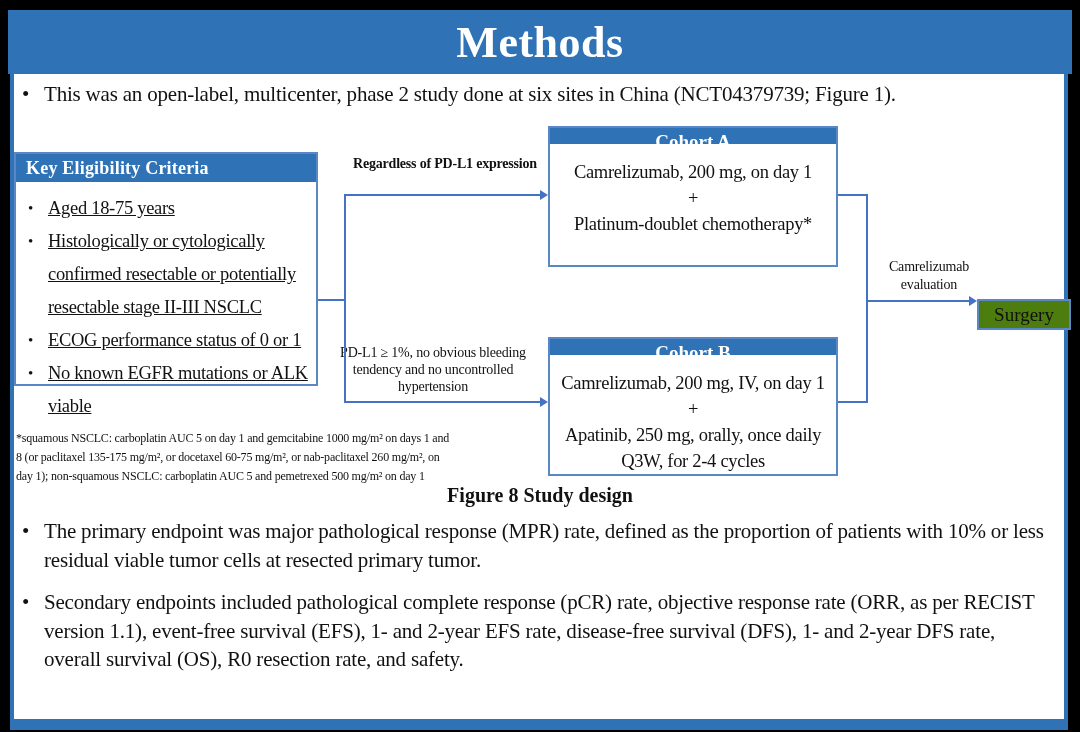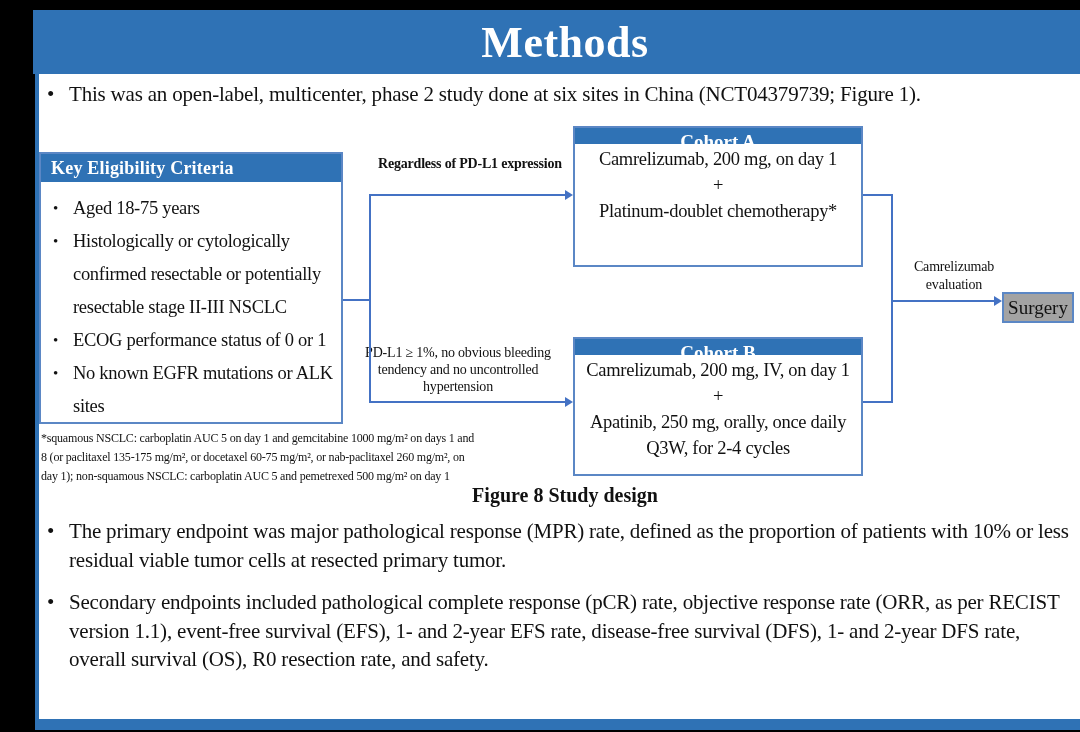--- a/index.html
+++ b/index.html
@@ -1,58 +1,58 @@
 <!DOCTYPE html>
 <html><head>
 <meta charset="utf-8">
 <style>
   html,body{margin:0;padding:0;}
   body{width:1080px;height:732px;background:#000;position:relative;overflow:hidden;
        font-family:"Liberation Serif", serif;color:#111;}
-  .frame{position:absolute;inset:0;background:#000;margin-left:25px;}
+  .frame{position:absolute;inset:0;background:#000;}
   .title-bar{position:absolute;left:8px;top:10px;width:1064px;height:64px;background:#2F72B5;
              display:flex;align-items:center;justify-content:center;}
   .title-bar h1{margin:0;color:#fff;font-size:44px;font-weight:bold;letter-spacing:.5px;}
   .content-bg{position:absolute;left:10px;top:74px;width:1050px;height:645px;background:#fff;
               border-left:4px solid #2F72B5;border-right:4px solid #2F72B5;border-bottom:11px solid #2F72B5;}
   .layer{position:absolute;inset:0;}
 
   
   .bullets{position:absolute;left:22px;width:1034px;}
   .bullets .b{position:relative;padding-left:22px;font-size:21px;line-height:28.5px;letter-spacing:-0.2px;margin:0 0 14px 0;}
   .bullets .b::before{content:"\2022";position:absolute;left:0;top:0;}
   .top-bullet{top:80px;}
   .bottom-bullets{top:517px;}
 
   
-  .elig{position:absolute;left:14px;top:152px;width:304px;height:272px;background:#fff;
+  .elig{position:absolute;left:14px;top:152px;width:304px;height:234px;background:#fff;
         border:2px solid #5B87C5;box-sizing:border-box;}
   .elig .hdr{background:#2F72B5;color:#fff;font-weight:bold;font-size:18px;height:28px;
              line-height:28px;padding-left:10px;letter-spacing:.2px;}
   .elig ul{margin:10px 0 0 0;padding:0 6px 0 10px;list-style:none;}
-  .elig li{position:relative;padding-left:22px;font-size:18.5px;line-height:33px;letter-spacing:-0.3px;}
+  .elig li{position:relative;padding-left:22px;font-size:18.5px;line-height:33px;letter-spacing:-0.3px;text-decoration:underline;}
   .elig li::before{content:"\2022";position:absolute;left:2px;top:0;font-size:15px;}
 
   
   .cohort{position:absolute;width:290px;background:#fff;border:2px solid #5B87C5;box-sizing:border-box;}
   .cohort .hdr{background:#2F72B5;color:#fff;font-weight:bold;font-size:19px;height:16px;line-height:28px;text-align:center;}
-  .cohort .body{padding-top:2px;}
+  .cohort .body{padding-top:15px;}
   .cohort .line{font-size:18.5px;line-height:26px;text-align:center;white-space:nowrap;letter-spacing:-0.3px;}
   .cohort-a{left:548px;top:126px;height:141px;}
   .cohort-b{left:548px;top:337px;height:139px;}
 
   
   .lbl{position:absolute;font-size:14px;line-height:18px;text-align:center;letter-spacing:-0.2px;}
   .lbl-a{left:352px;top:155px;width:186px;font-weight:bold;}
   .lbl-b{left:334px;top:344px;width:198px;line-height:17px;}
   .lbl-eval{left:868px;top:258px;width:122px;}
 
   
-  .surgery{position:absolute;left:977px;top:292px;width:72px;height:31px;border:2px solid #5B87C5;
-           box-sizing:border-box;display:flex;align-items:center;justify-content:center;font-size:19px;background:#a3a3a3;}
+  .surgery{position:absolute;left:977px;top:299px;width:94px;height:31px;border:2px solid #5B87C5;
+           box-sizing:border-box;display:flex;align-items:center;justify-content:center;font-size:19px;background:#4d7c0f;}
 
   
   .hline,.vline{position:absolute;background:#4472C4;}
   .hline{height:2px;}
   .vline{width:2px;}
   .arrowhead{position:absolute;width:0;height:0;border-top:5px solid transparent;
              border-bottom:5px solid transparent;border-left:8px solid #4472C4;}
 
   
   .footnote{position:absolute;left:16px;top:429px;width:436px;font-size:12px;line-height:19px;letter-spacing:-0.2px;}
@@ -76,21 +76,21 @@
     </div>
 
     <div>
 
       <div class="elig">
         <div class="hdr">Key Eligibility Criteria</div>
         <ul>
           <li>Aged 18-75 years</li>
           <li>Histologically or cytologically confirmed resectable or potentially resectable stage II-III NSCLC</li>
           <li>ECOG performance status of 0 or 1</li>
-          <li>No known EGFR mutations or ALK sites</li>
+          <li>No known EGFR mutations or ALK viable</li>
         </ul>
       </div>
 
       <div class="lbl lbl-a">Regardless of PD-L1 expression</div>
       <div class="lbl lbl-b">PD-L1 ≥ 1%, no obvious bleeding tendency and no uncontrolled hypertension</div>
 
       <div class="cohort cohort-a">
         <div class="hdr">Cohort A</div>
         <div class="body">
           <div class="line">Camrelizumab, 200 mg, on day 1</div>

